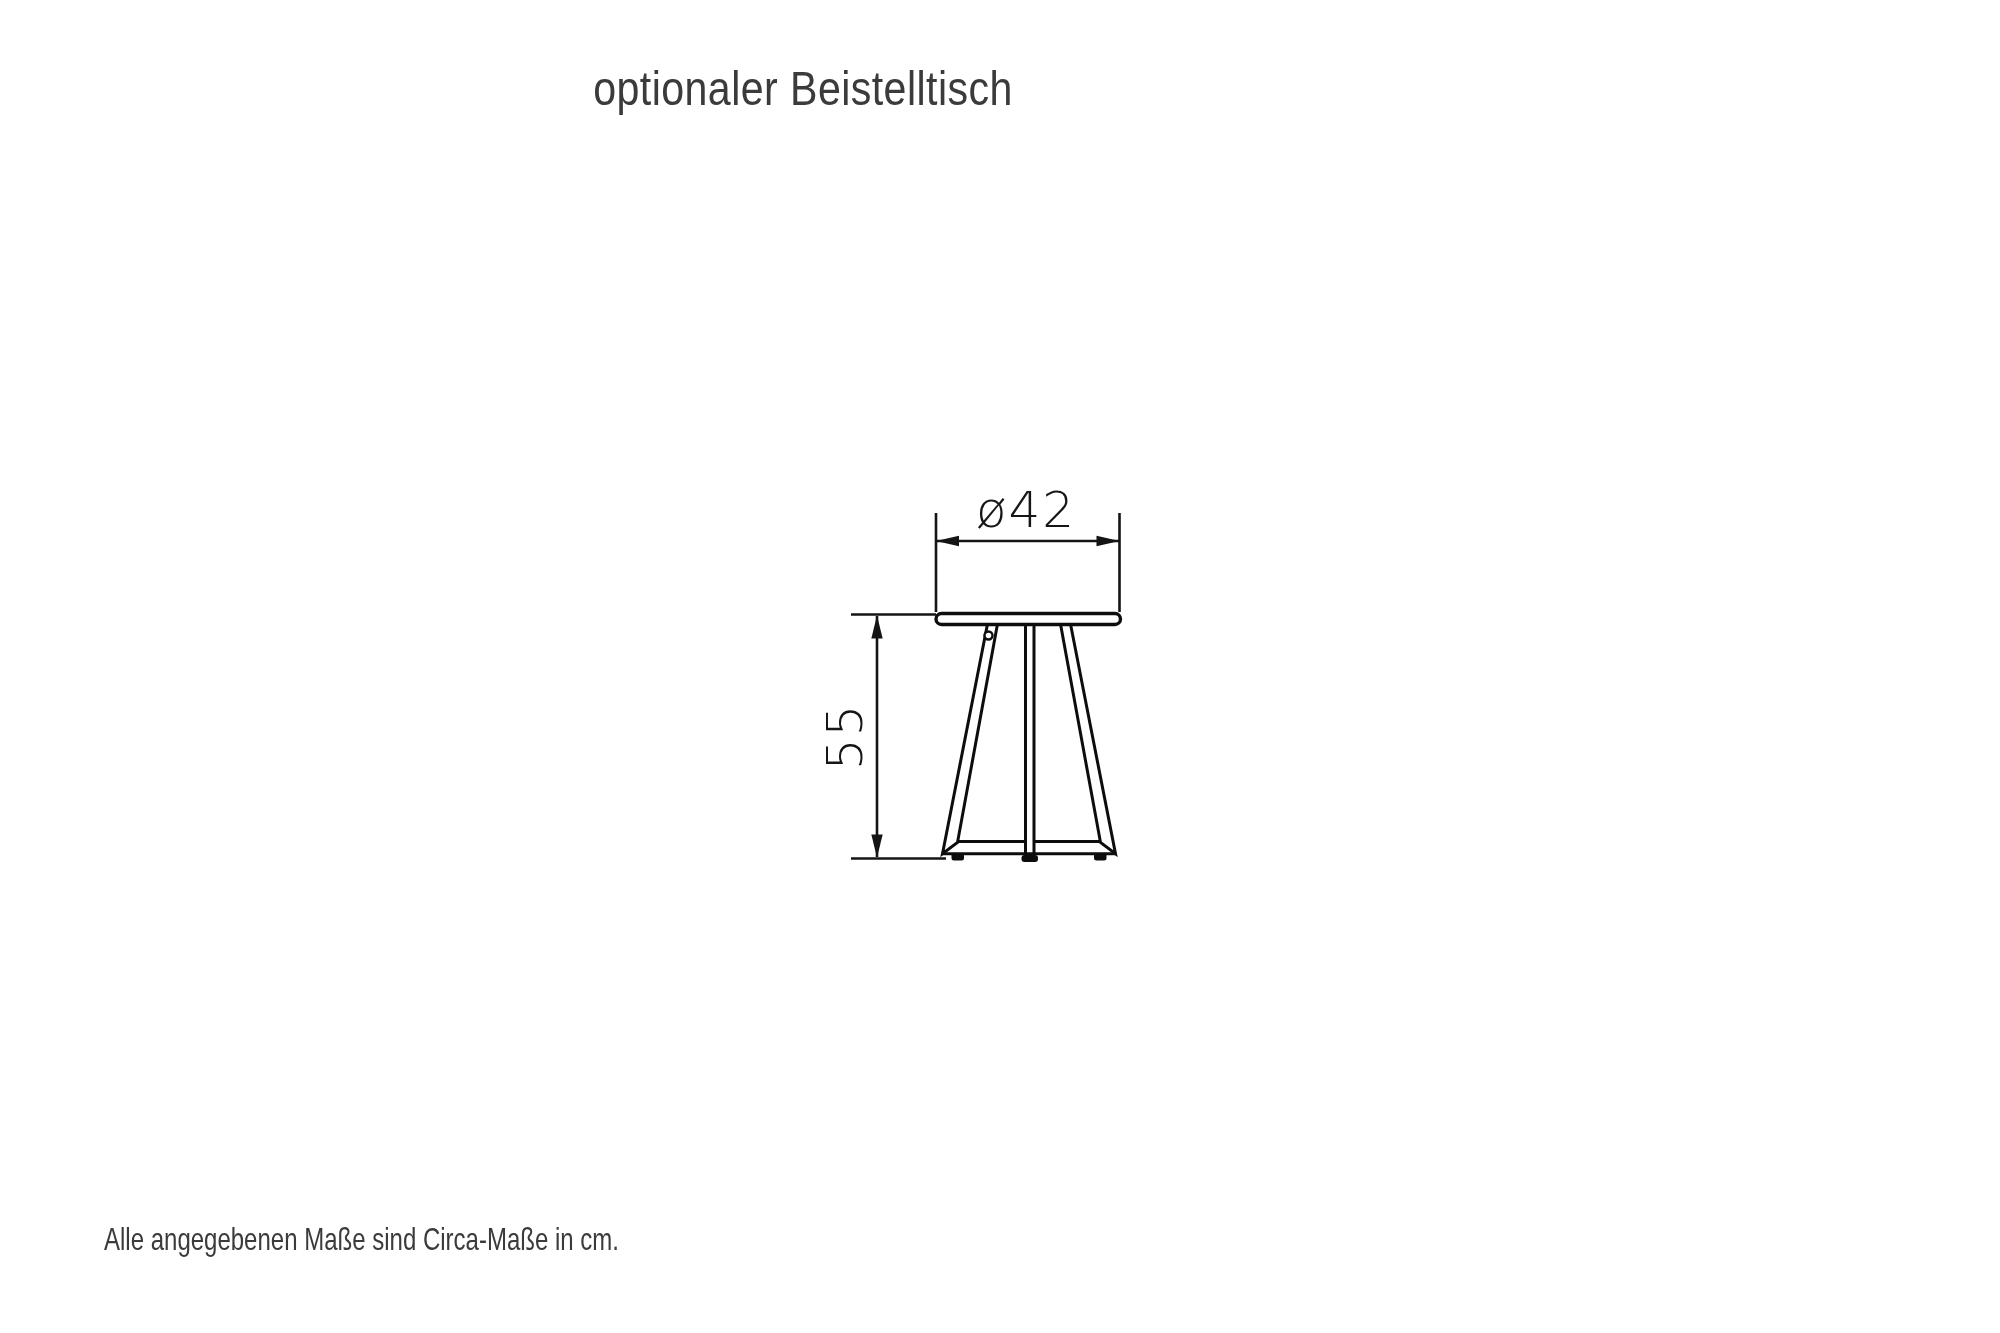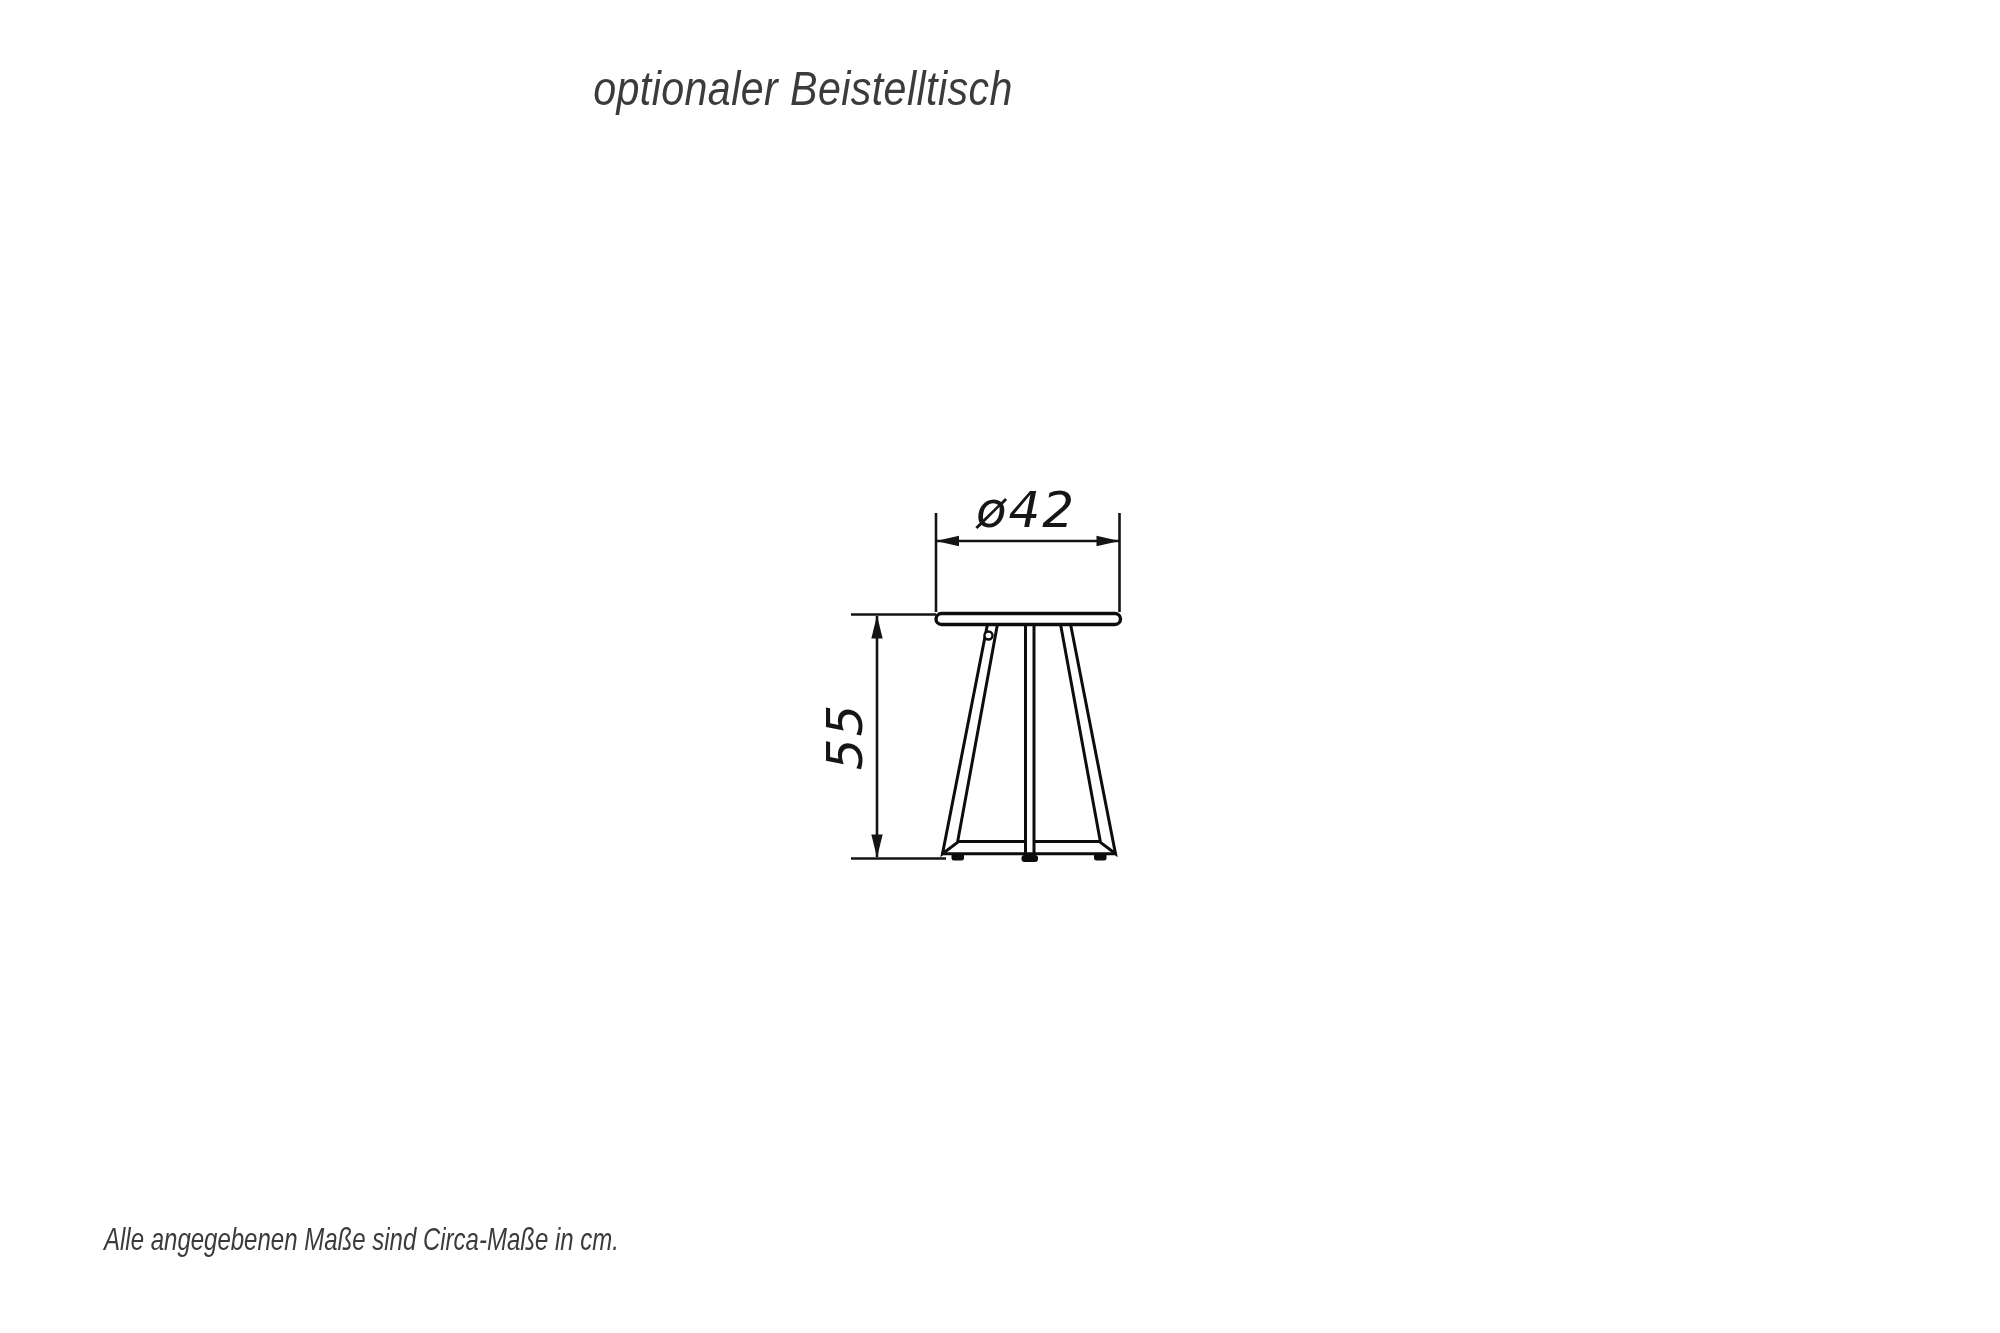--- a/index.html
+++ b/index.html
@@ -4,21 +4,20 @@
 <style>
   * { margin: 0; padding: 0; box-sizing: border-box; }
   html, body { background: #ffffff; }
   .canvas {
     position: relative;
     width: 1606px;
     height: 1333px;
     background: #ffffff;
     overflow: hidden;
     font-family: "Liberation Sans", sans-serif;
-    font-style: italic;
   }
   .page-title {
     position: absolute;
     top: 62px;
     left: 0;
     width: 100%;
     text-align: center;
     font-size: 49px;
     line-height: 1.1;
     font-weight: 300;

